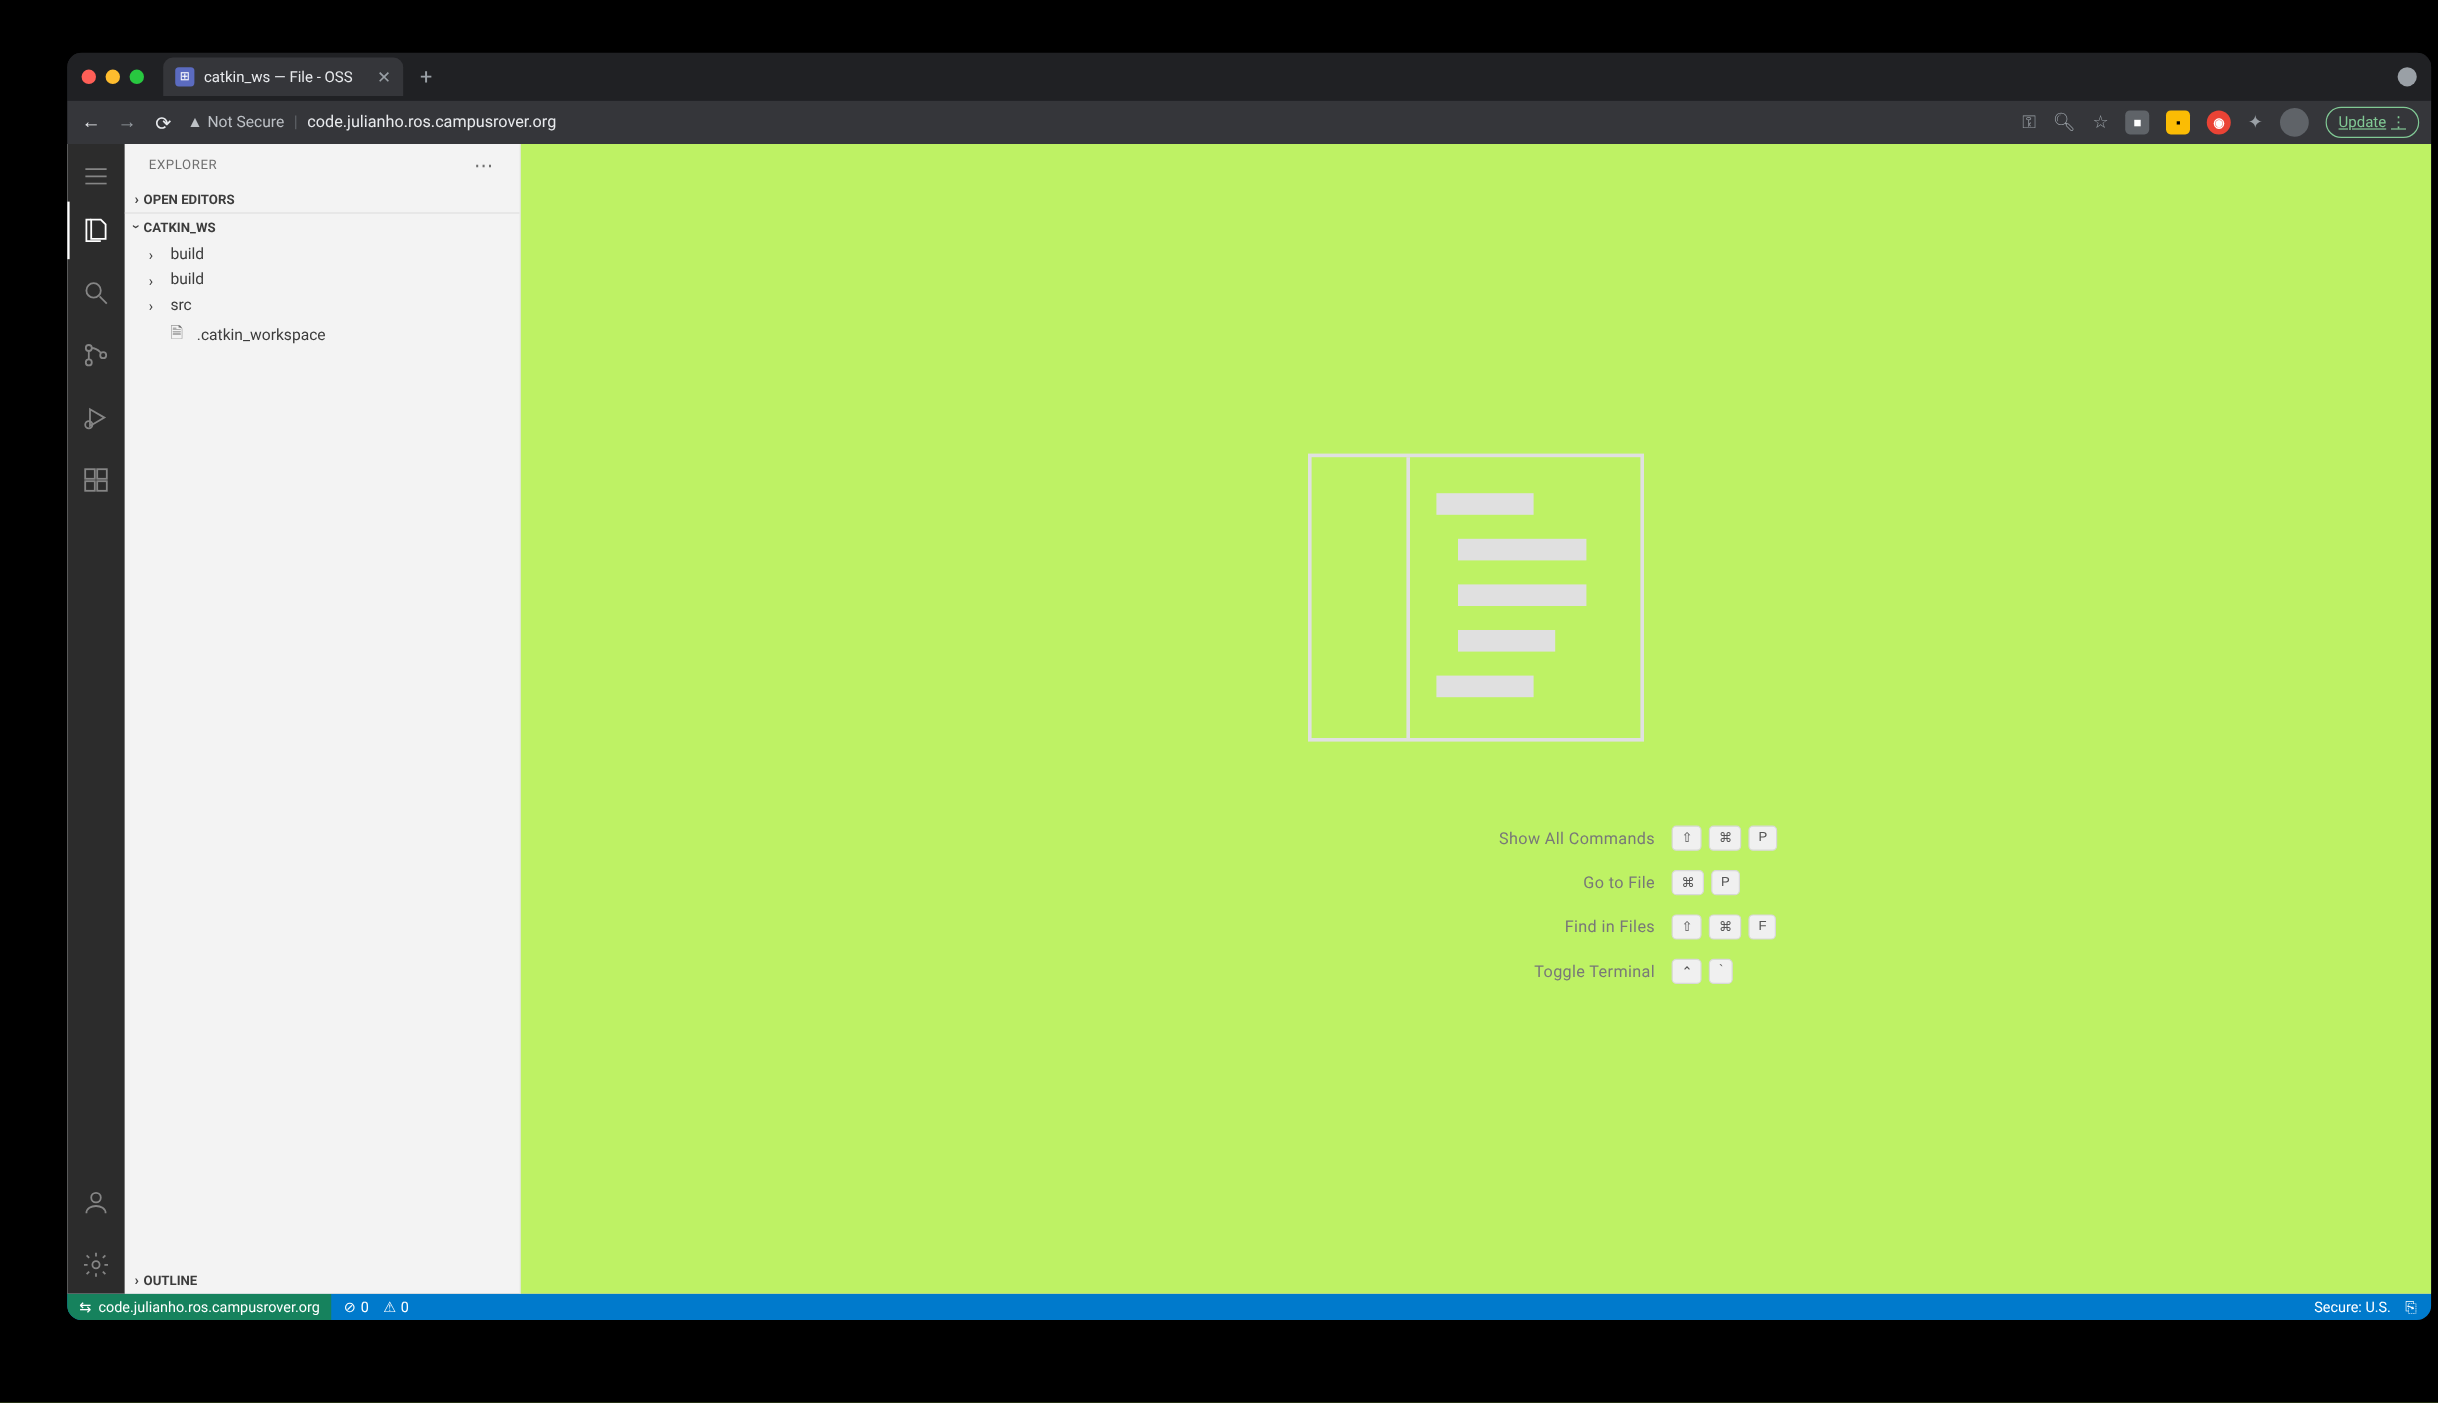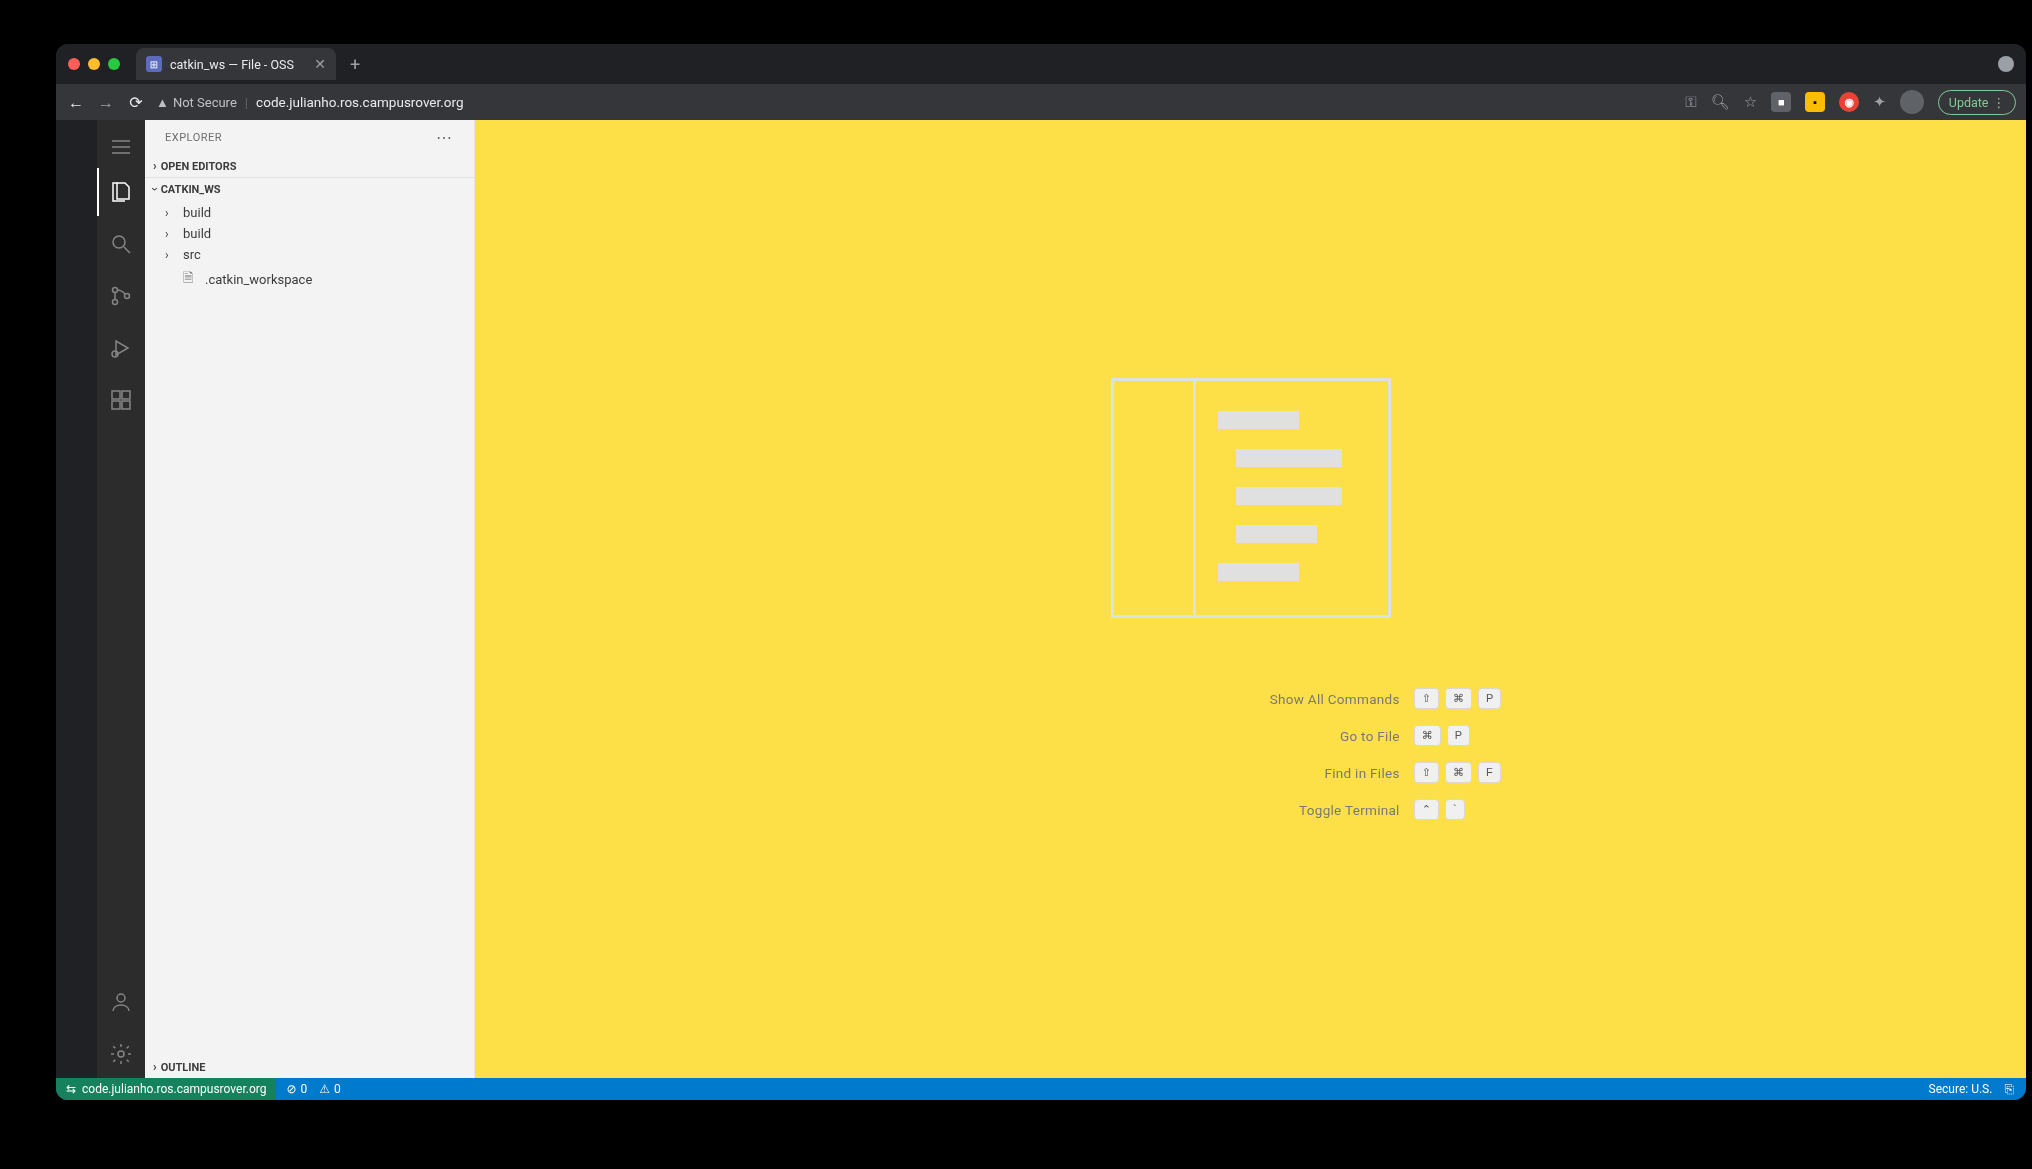--- a/index.html
+++ b/index.html
@@ -24,23 +24,23 @@
   .nav-btn.enabled { color: #e8eaed; }
   .addr-field { flex: 1; display: flex; align-items: center; gap: 8px; color: #e8eaed; font-size: 13.5px; }
   .addr-warn { color:#bdc1c6; font-size:13px; display:flex; align-items:center; gap:4px;}
   .addr-sep { color:#5f6368; }
   .addr-icons { display: flex; align-items: center; gap: 14px; margin-left:auto;}
   .addr-icon { color:#9aa0a6; font-size:15px; cursor:pointer; }
   .ext-icon { width:20px; height:20px; border-radius:4px; display:flex; align-items:center; justify-content:center; font-size:11px; font-weight:bold;}
   .ext-yellow { background:#fbbc04; color:#000;}
   .ext-red { background:#ea4335; color:#fff; border-radius:50%;}
   .avatar { width:24px; height:24px; background:#5f6368; border-radius:50%; }
-  .update-btn { border:1px solid #81c995; color:#81c995; font-size:12.5px; padding:4px 10px; border-radius:14px; display:flex; align-items:center; gap:4px; cursor:pointer;}
-  
-  .app-surface { flex:1; display:flex; background:#fff; position:relative;margin-left:41px; }
+  .update-btn { border:1px solid #81c995; color:#81c995; font-size:12.5px; padding:4px 10px; border-radius:14px; display:flex; align-items:center; gap:4px; cursor:pointer;text-decoration:underline;}
+  
+  .app-surface { flex:1; display:flex; background:#fff; position:relative; }
   
   .activitybar { width:48px; background:#2c2c2c; display:flex; flex-direction:column; align-items:center; padding-top:10px; gap:4px;}
   .menu-btn-ab { color:#858585; width:48px; height:34px; display:flex; align-items:center; justify-content:center; cursor:pointer; }
   .ab-item { width:48px; height:48px; display:flex; align-items:center; justify-content:center; color:#858585; cursor:pointer; position:relative;}
   .ab-item.active { color:#fff; }
   .ab-item.active::before { content:''; position:absolute; left:0; top:0; bottom:0; width:2px; background:#fff; }
   .ab-spacer { flex:1; }
   
   .sidebar { width:330px; background:#f3f3f3; display:flex; flex-direction:column; border-right:1px solid #e5e5e5;}
   .sb-header { height:35px; display:flex; align-items:center; padding:0 20px 0 20px; font-size:11px; color:#6f6f6f; letter-spacing:0.5px;}
@@ -49,21 +49,21 @@
   .sb-section { font-size:11px; font-weight:700; color:#3c3c3c; padding:4px 8px; display:flex; align-items:center; gap:4px; cursor:pointer; text-transform:uppercase;}
   .sb-section .chev { font-size:12px; color:#424242;}
   .sb-divider { height:1px; background:#e0e0e0; margin:0;}
   .tree { padding: 2px 0; }
   .tree-item { display:flex; align-items:center; gap:6px; padding:3px 8px 3px 20px; font-size:13px; color:#3c3c3c; cursor:pointer;}
   .tree-item .chev { width:12px; color:#424242; font-size:12px;}
   .tree-item .ficon { width:16px; font-size:13px; color:#6f6f6f;}
   .tree-file { padding-left:38px;}
   .sb-bottom { margin-top:auto; }
   
-  .editor { flex:1; background:#fde047; display:flex; flex-direction:column; align-items:center; justify-content:center; }
+  .editor { flex:1; background:#bef264; display:flex; flex-direction:column; align-items:center; justify-content:center; }
   .empty-illus { width:280px; height:240px; border:3px solid #e0e0e0; display:flex; margin-bottom:70px;}
   .illus-side { width:82px; border-right:3px solid #e0e0e0;}
   .illus-main { flex:1; padding:30px 22px; display:flex; flex-direction:column; gap:20px;}
   .illus-line { height:18px; background:#e0e0e0;}
   .illus-short { width:55%; }
   .illus-indent { margin-left:18px; width:72%;}
   .hint-rows { display:flex; flex-direction:column; gap:16px; }
   .hint-row { display:flex; align-items:center; gap:14px; }
   .hint-label { width:400px; text-align:right; color:#787878; font-size:13.5px; letter-spacing:0.3px;}
   .hint-keys { display:flex; gap:6px;}

